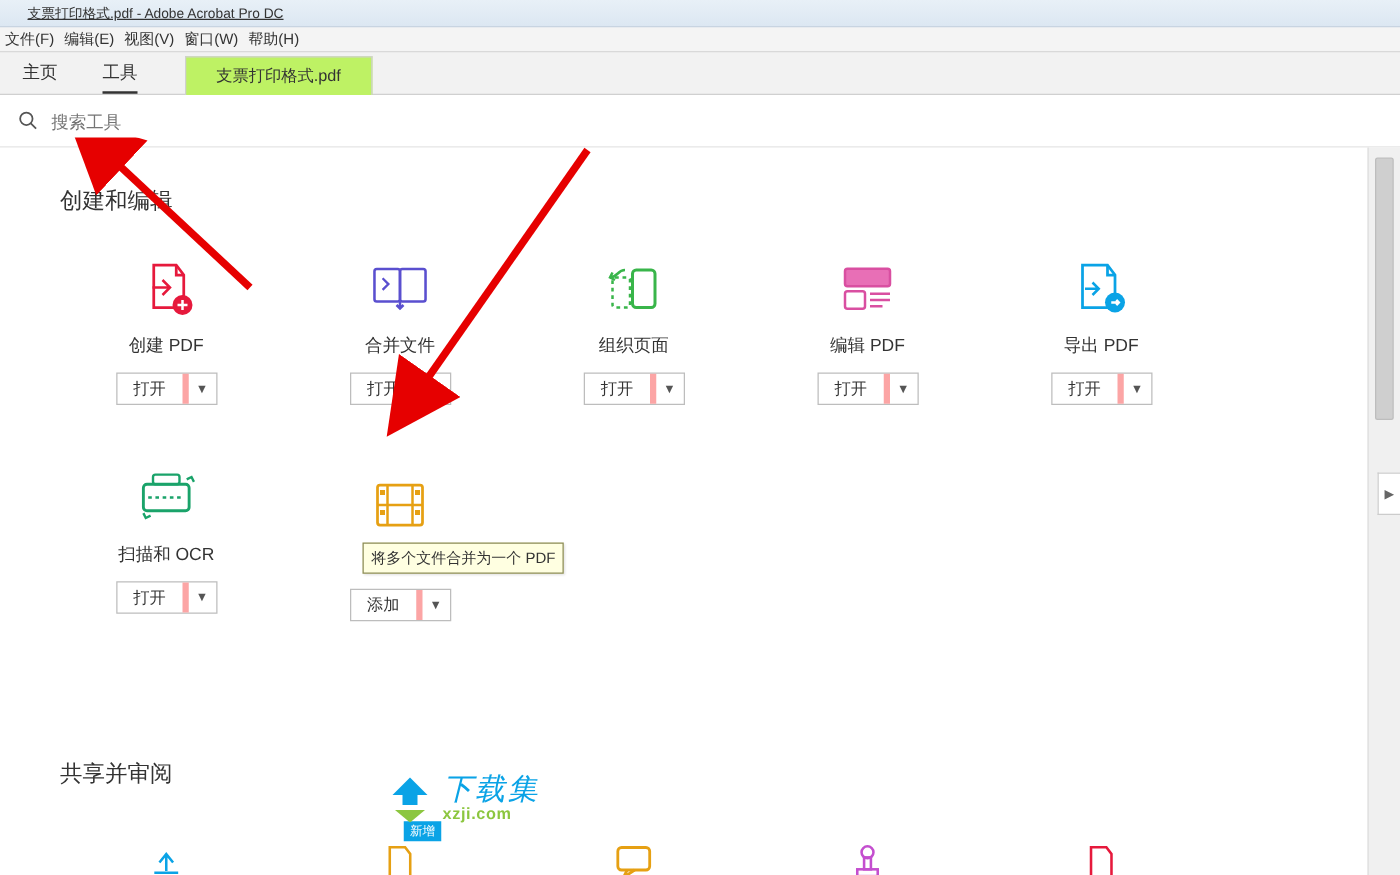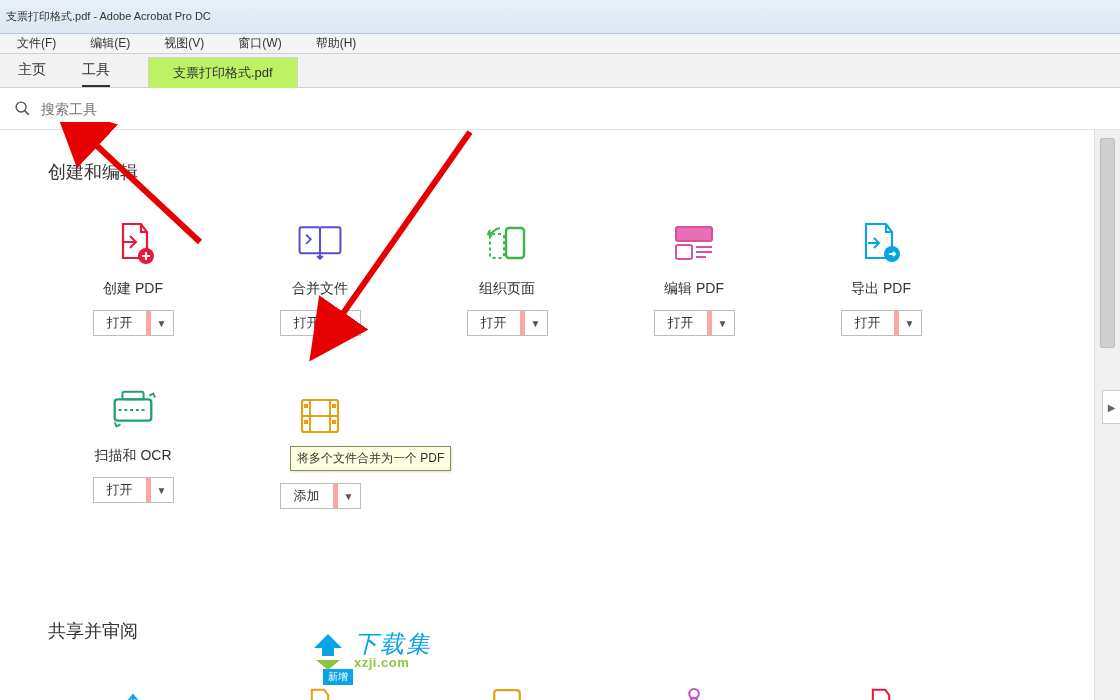--- a/index.html
+++ b/index.html
@@ -1,20 +1,20 @@
 <!DOCTYPE html>
 <html><head>
 <meta charset="utf-8">
 <style>
   * { margin: 0; padding: 0; box-sizing: border-box; font-family: "Microsoft YaHei", "SimSun", sans-serif; }
   body { width: 1120px; height: 700px; background: #fff; overflow: hidden; position: relative; }
 
-  .titlebar { height: 34px; background: linear-gradient(#e8f0f7,#dce7f2); border-bottom:1px solid #b9c8d8; font-size:11px; color:#333; display:flex; align-items:center; padding-left:6px; }
+  .titlebar { height: 22px; background: linear-gradient(#e8f0f7,#dce7f2); border-bottom:1px solid #b9c8d8; font-size:11px; color:#333; display:flex; align-items:center; padding-left:22px;text-decoration:underline; }
   .menubar { height: 20px; background:#f4f4f4; border-bottom:1px solid #d0d0d0; display:flex; align-items:center; font-size:12px; color:#333; }
-  .menubar span { padding: 0 17px; cursor:default; }
+  .menubar span { padding: 0 4px; cursor:default; }
 
   .tabbar { height: 34px; background:#f2f2f2; border-bottom:1px solid #d0d0d0; display:flex; align-items:flex-end; }
   .tabbar .nav { padding: 8px 18px; font-size:14px; color:#333; position:relative; }
   .tabbar .nav.active::after { content:""; position:absolute; left:18px; right:18px; bottom:0; height:2px; background:#333; }
   .doc-tab { margin-left:20px; padding:6px 24px; border:1px solid #d0d0d0; border-bottom:none; background:#bef264; font-size:13px; color:#333; position:relative; top:1px;}
 
   .searchbar { height: 42px; border-bottom:1px solid #e5e5e5; display:flex; align-items:center; padding: 0 14px; }
   .search-icon { width:17px; height:17px; margin-right:10px; }
   .searchbar input { flex:1; border:none; outline:none; font-size:14px; color:#999; }
 

